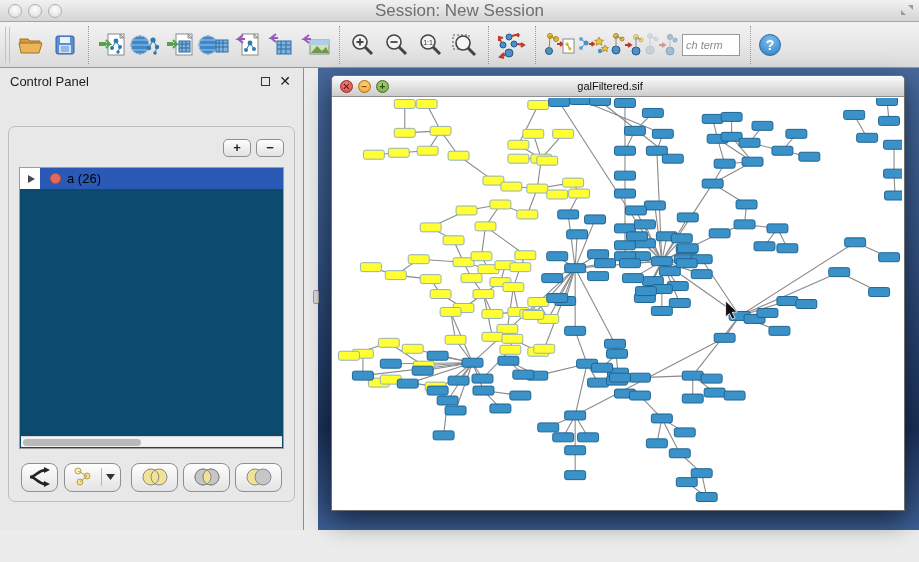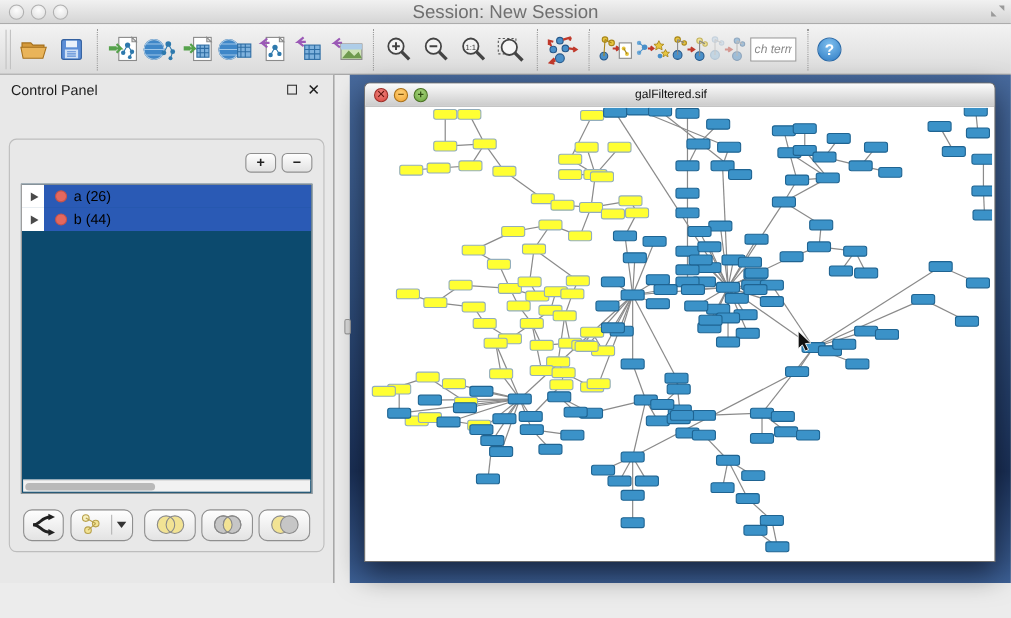--- a/index.html
+++ b/index.html
@@ -19,21 +19,21 @@
 
   
   .toolbar { position:absolute; left:0; top:22px; right:0; height:46px;
     background:linear-gradient(#f3f3f3,#dbdbdb); border-bottom:1px solid #989898;
     display:flex; align-items:center; padding-left:3px; }
   .grip { width:5px; height:36px; border-left:1px solid #c2c2c2; border-right:1px solid #c2c2c2; margin:0 4px 0 2px; }
   .tsep { width:1px; height:38px; border-left:1px dotted #9a9a9a; margin:0 6px; }
   .tbtn { width:34px; height:36px; display:flex; align-items:center; justify-content:center; cursor:default; }
   .tbtn svg { display:block; }
   .dim { opacity:.45; }
-  .search-box { width:42px; height:22px; border:1px solid #9a9a9a; background:#fff; font-size:11px;
+  .search-box { width:58px; height:22px; border:1px solid #9a9a9a; background:#fff; font-size:11px;
     padding:0 3px; margin:1px 4px; }
   .search-box::placeholder { color:#8a8a8a; font-style:italic; }
   .help-btn { width:22px; height:22px; border-radius:50%; border:1px solid #2a6aa8;
     background:radial-gradient(circle at 50% 30%,#7fc0ef,#2f7cc4); color:#fff; font-weight:bold;
     font-size:14px; text-align:center; line-height:20px; margin-left:2px; }
 
   
   .control-panel { position:absolute; left:0; top:68px; width:304px; bottom:32px;
     background:#e8e8e8; border-right:1px solid #8f8f8f; }
   .cp-header { position:absolute; top:0; left:0; right:0; height:26px; }
@@ -311,29 +311,20 @@
       <div class="pm-btn" style="left:247px">−</div>
 
       <div class="listbox">
         <div class="setrow selected">
           <span class="row-gutter">
               <span class="expander"></span>
             </span>
           <span class="row-body">
               <span class="setdot"></span>
               <span>a (26)</span>
-            </span>
-        </div>
-        <div class="setrow selected">
-          <span class="row-gutter">
-              <span class="expander"></span>
-            </span>
-          <span class="row-body">
-              <span class="setdot"></span>
-              <span>b (44)</span>
             </span>
         </div>
         <div class="hscroll">
             <div class="hthumb"></div>
           </div>
       </div>
 
       <div class="btnrow">
         <div class="opbtn" style="width:37px">
           <svg width="26" height="22" viewBox="0 0 26 22">

